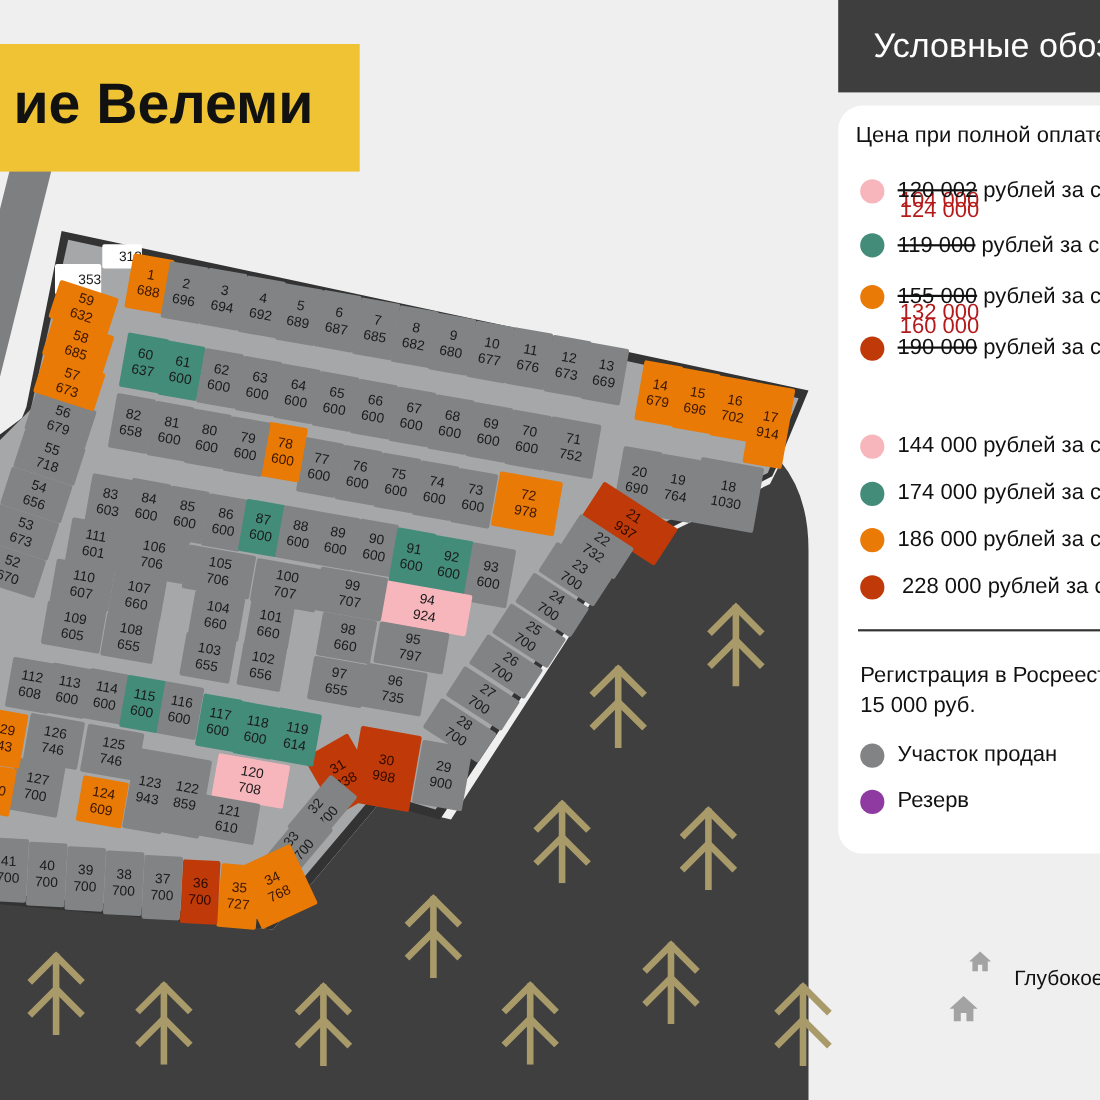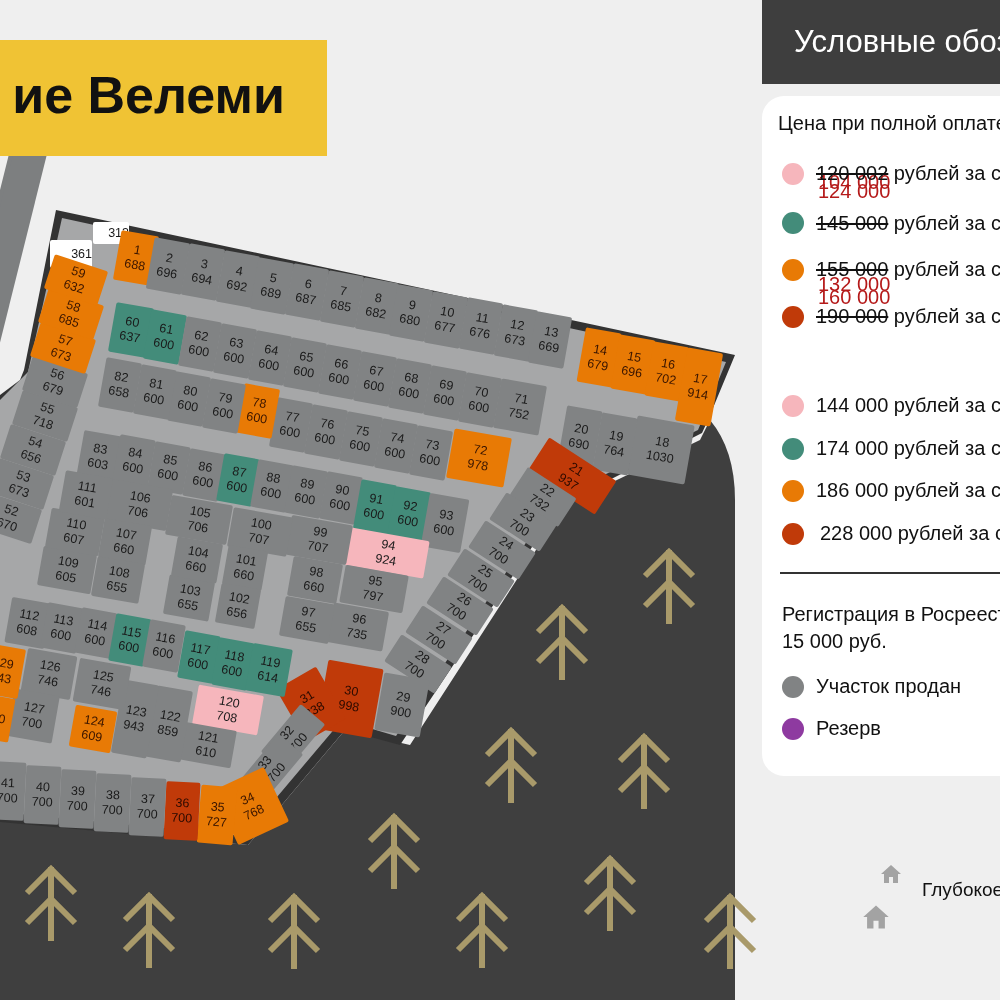--- a/index.html
+++ b/index.html
@@ -45,21 +45,21 @@
 
     <path d="M62 218 L726 362 L698 430 L556 498 L396 736 L342 720 L244 836 L0 812 L0 400 L28 372 Z" fill="#a6a7a8"></path>
 
     <path d="M0 190 L10 150 L36 150 L12 240 L0 290 Z" fill="#7d7f80"></path>
   </svg>
 
   <div class="access-road" style="left:0;top:150px;width:34px;height:250px;transform:skewX(-14deg);transform-origin:top left;left:14px;"></div>
 
   <div class="map-area" id="plots">
       <div class="plot white" style="left: 50px; top: 240px; width: 42px; height: 28px; transform: rotate(0deg);">
-        <span>361</span>
+        <span>353</span>
       </div>
       <div class="plot white" style="left: 93px; top: 222px; width: 36px; height: 22px; transform: rotate(0deg);">
         <span>313</span>
       </div>
       <div class="plot orange" style="left: 117px; top: 233px; width: 38px; height: 50px; transform: rotate(10deg);">
         <span>1</span>
         <span>688</span>
       </div>
       <div class="plot sold" style="left: 150px; top: 240px; width: 36px; height: 52px; transform: rotate(10deg);">
         <span>2</span>
@@ -624,21 +624,21 @@
 
   <div class="legend-box">
     <div class="legend-section-title" style="top:16px;">Цена при полной оплате</div>
 
     <div class="legend-new" style="top:74px;left:56px;top:75px;">104 000</div>
     <div class="legend-dot" style="top: 67px; background: rgb(246, 182, 188);" title="#f6b6bc"></div>
     <div class="legend-old" style="top:66px;"><span class="strike">120 002</span> <span>рублей за сотку</span></div>
 
     <div class="legend-new" style="top:84px;">124 000</div>
     <div class="legend-dot" style="top: 116px; background: rgb(67, 140, 122);"></div>
-    <div class="legend-old" style="top:116px;"><span class="strike">145 000</span> <span>рублей за сотку</span></div>
+    <div class="legend-old" style="top:116px;"><span class="strike">119 000</span> <span>рублей за сотку</span></div>
 
     <div class="legend-new" style="top:143px;margin-top:34px;">132 000</div>
     <div class="legend-dot" style="top: 163px; background: rgb(232, 122, 5);"></div>
     <div class="legend-old" style="top:162px;"><span class="strike">155 000</span> <span>рублей за сотку</span></div>
 
     <div class="legend-new" style="top:190px;">160 000</div>
     <div class="legend-dot" style="top: 210px; background: rgb(192, 58, 9);"></div>
     <div class="legend-old" style="top:209px;"><span class="strike">190 000</span> <span>рублей за сотку</span></div>
 
 

